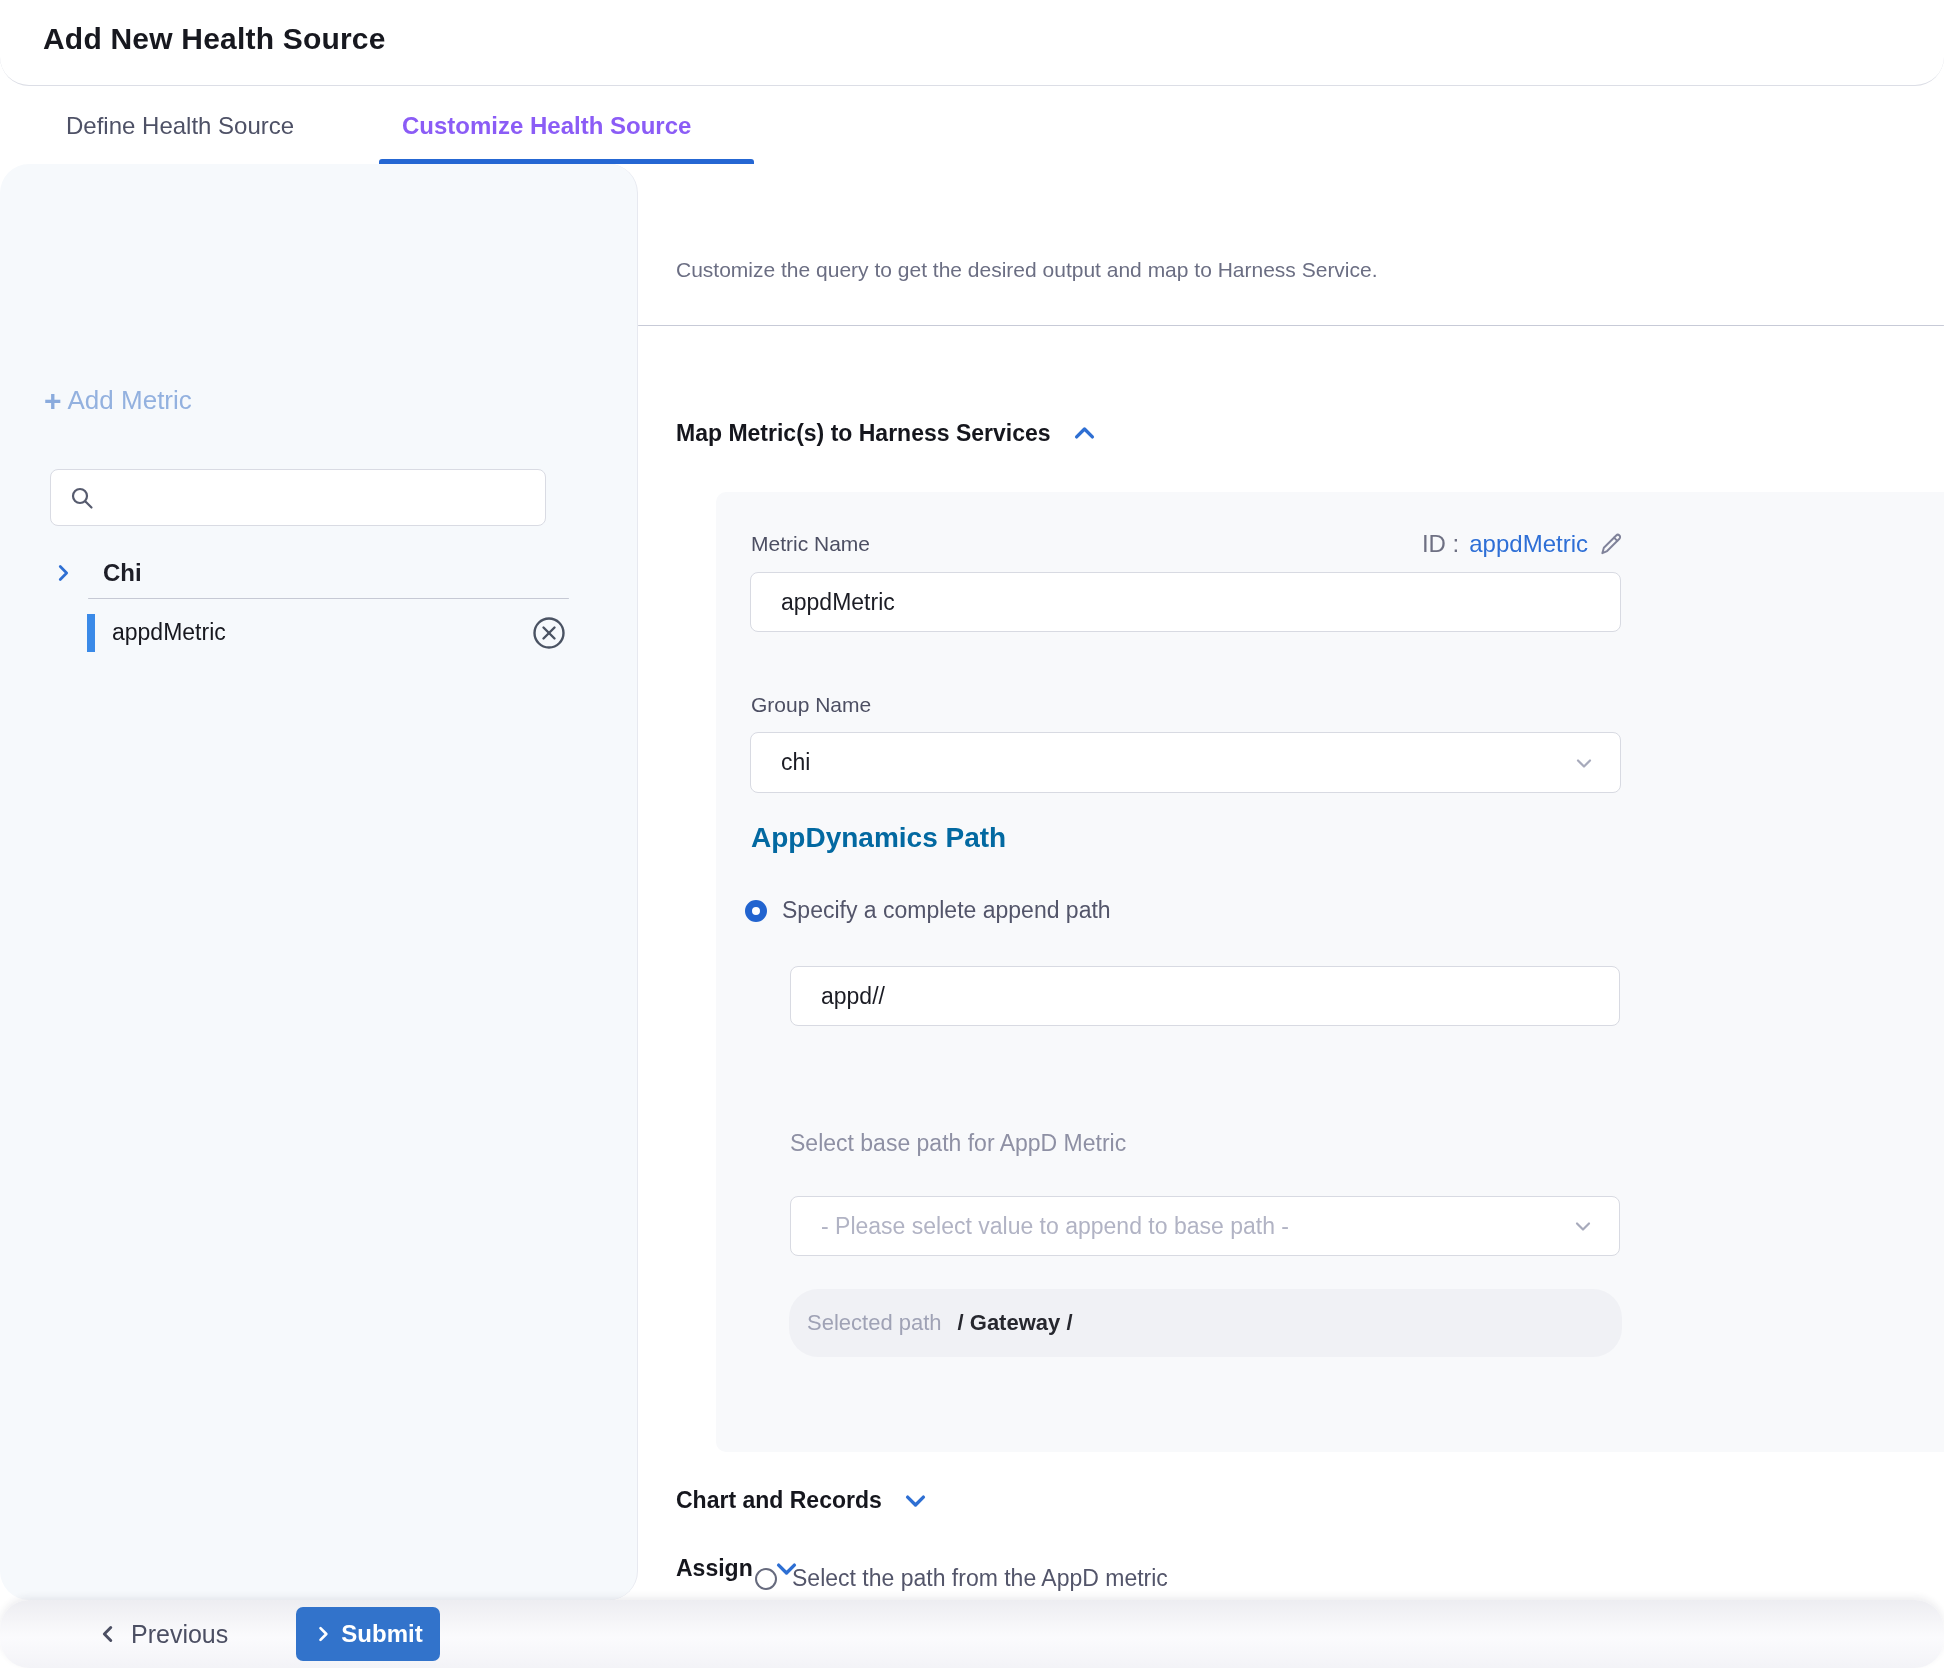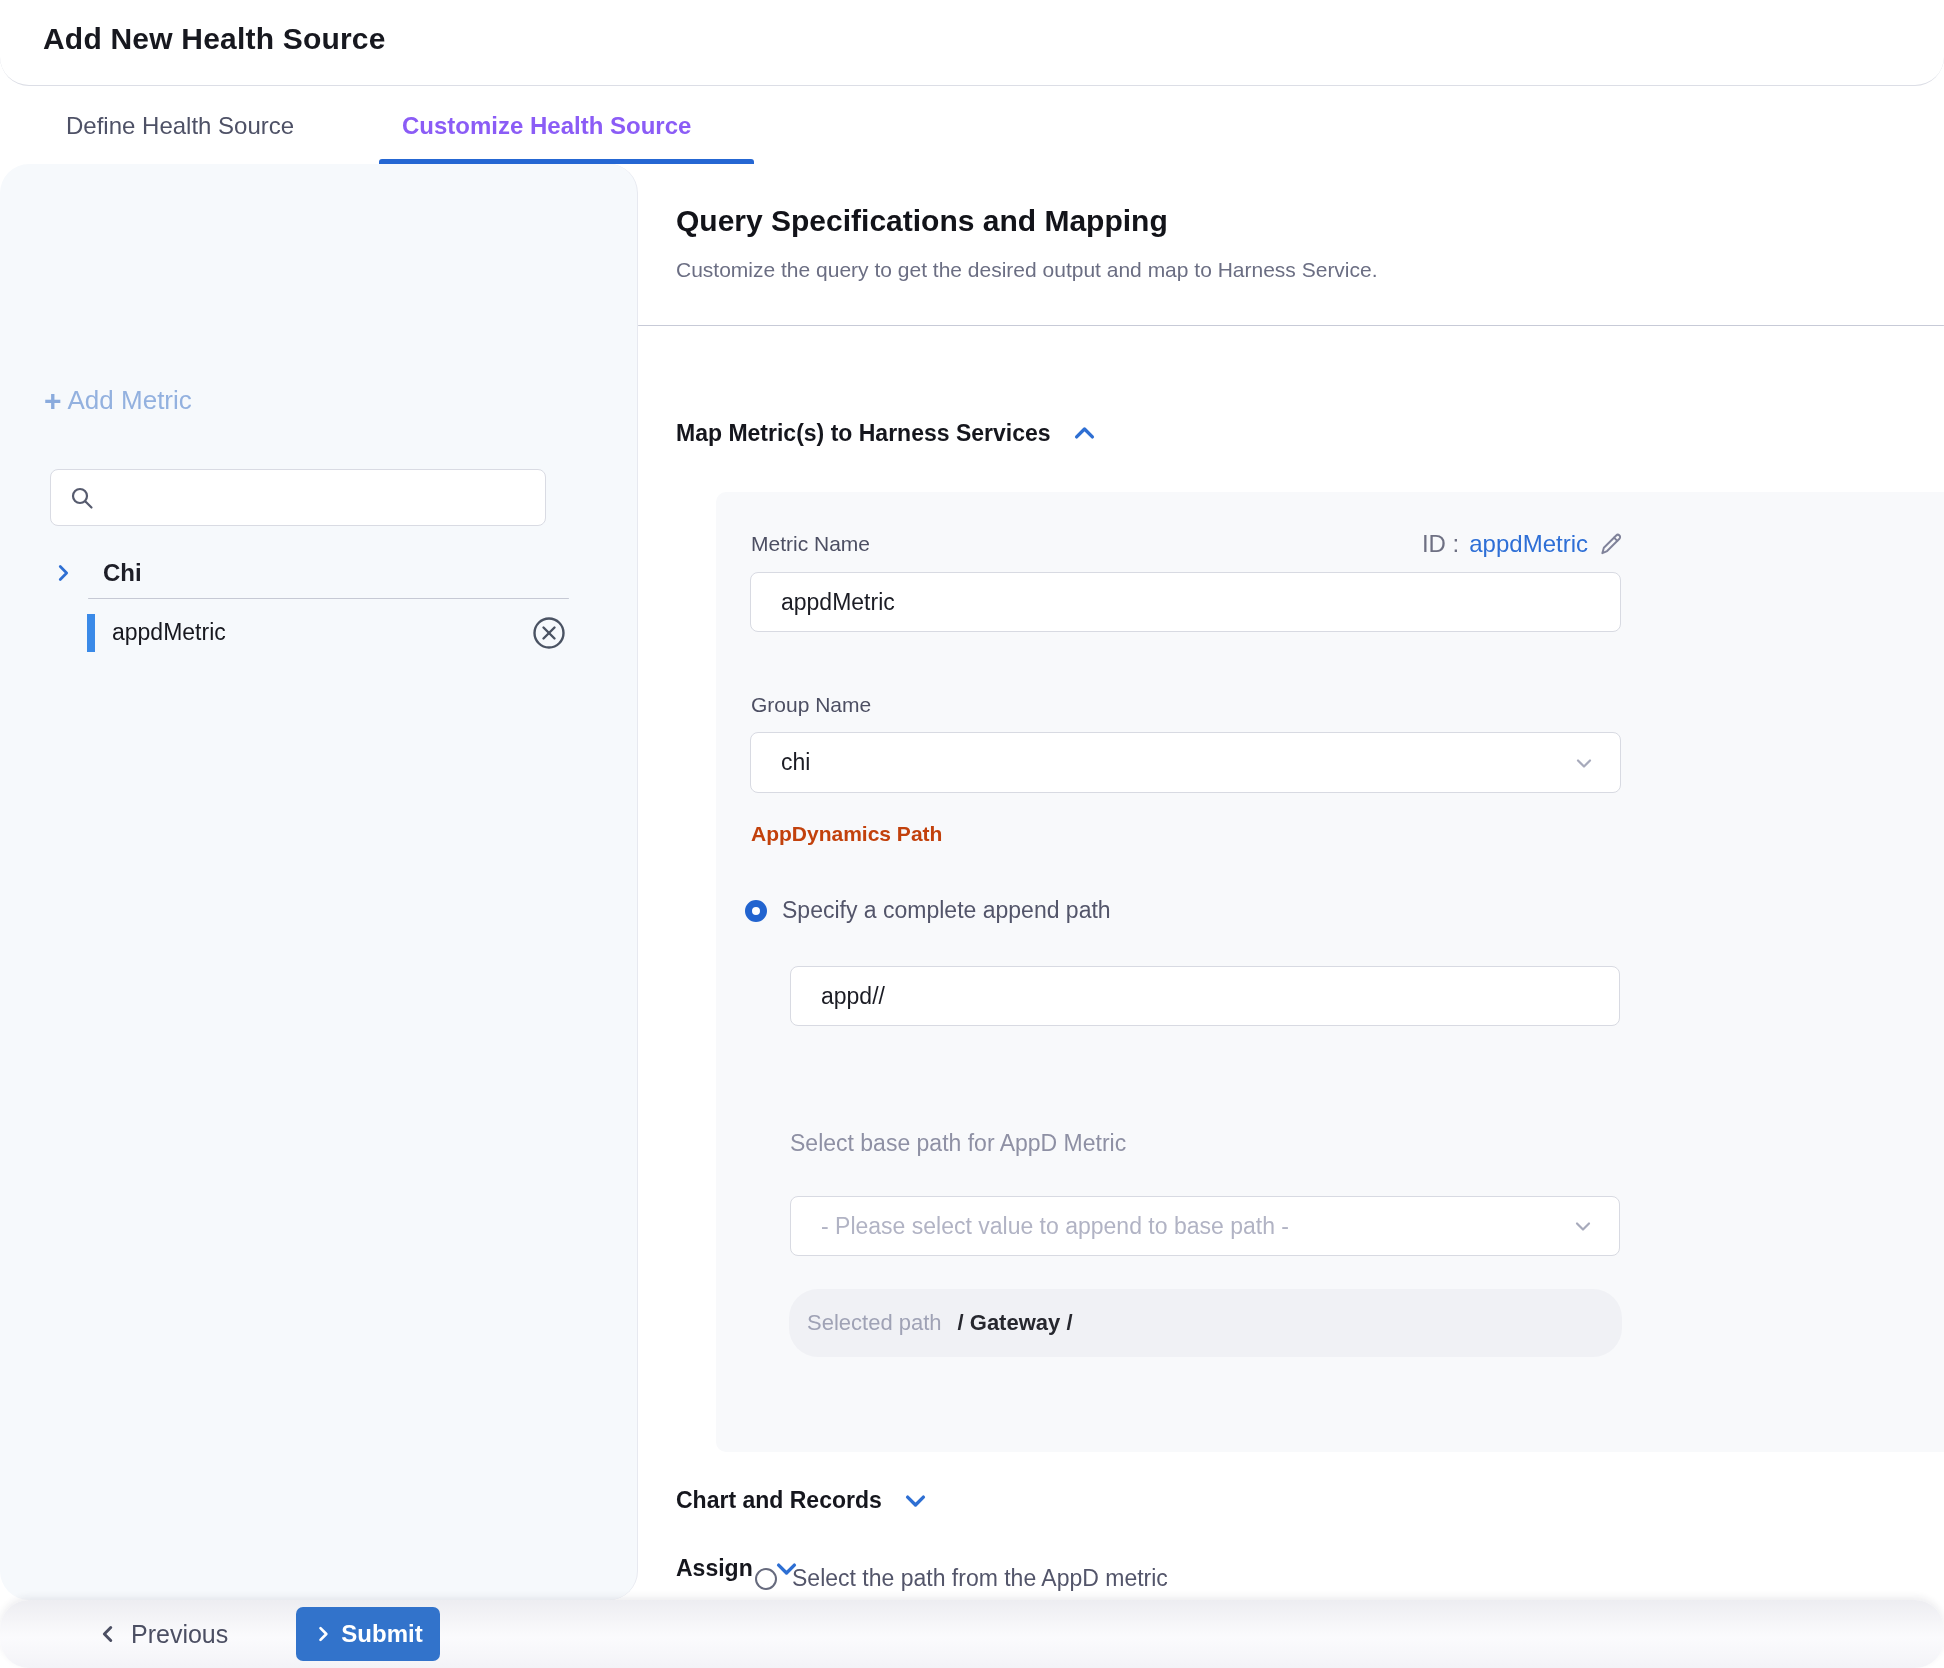--- a/index.html
+++ b/index.html
@@ -49,21 +49,21 @@
   .metric-name-label { left:35px; top:40px; }
   .id-row { right:320px; top:38px; display:flex; align-items:center; gap:10px; font-size:24px; }
   .id-prefix { color:#6e7083; }
   .id-value { color:#2e6fd6; cursor:pointer; }
   .text-input { background:#fff; border:1px solid #d8dae2; border-radius:8px; font-size:23px; color:#1b1c24; padding:0 30px; font-family:"Liberation Sans",sans-serif; outline:none; }
   .metric-name-input { left:34px; top:80px; width:871px; height:60px; }
   .group-name-label { left:35px; top:201px; }
   .selectbox { background:#fff; border:1px solid #d8dae2; border-radius:8px; display:flex; align-items:center; justify-content:space-between; padding:0 24px 0 30px; cursor:pointer; }
   .group-select { left:34px; top:240px; width:871px; height:61px; }
   .select-value { font-size:23px; color:#1b1c24; }
-  .appd-path-label { left:35px; top:330px; font-size:21px; font-weight:700; color:#c2410c; }
+  .appd-path-label { left:35px; top:330px; font-size:28px; font-weight:700; color:#0369a1; }
   .radio-row { display:flex; align-items:center; gap:15px; cursor:pointer; }
   .radio-row-1 { left:29px; top:405px; }
   .radio-row-2 { left:39px; top:1073px; }
   .radio { width:22px; height:22px; border-radius:50%; background:#fff; }
   .radio-on { border:7px solid #2264cf; }
   .radio-off { border:2px solid #666a7d; }
   .radio-label { font-size:23px; color:#53556a; }
   .path-input { left:74px; top:474px; width:830px; height:60px; }
   .base-path-label { left:74px; top:638px; font-size:23px; color:#8e90a4; }
   .base-path-select { left:74px; top:704px; width:830px; height:60px; }
@@ -133,21 +133,20 @@
       <span class="metric-remove">
         <svg width="34" height="34" viewBox="0 0 34 34" fill="none" stroke="#4a5363" stroke-width="2.4" stroke-linecap="round">
           <circle cx="17" cy="17" r="14.5"></circle>
           <line x1="11.5" y1="11.5" x2="22.5" y2="22.5"></line>
           <line x1="22.5" y1="11.5" x2="11.5" y2="22.5"></line>
         </svg>
       </span>
     </div>
   </div>
 
-  <div class="abs main-title">Query Specifications and Mapping</div>
   <div class="abs main-subtitle">Customize the query to get the desired output and map to Harness Service.</div>
   <div class="abs main-divider"></div>
 
   <div class="abs section-row map-section-row">
     <span class="section-title">Map Metric(s) to Harness Services</span>
     <span>
       <svg width="27" height="27" viewBox="0 0 24 24" fill="none" stroke="#2e6fd3" stroke-width="3" stroke-linecap="round" stroke-linejoin="round">
         <polyline points="5 15 12 8 19 15"></polyline>
       </svg>
     </span>

